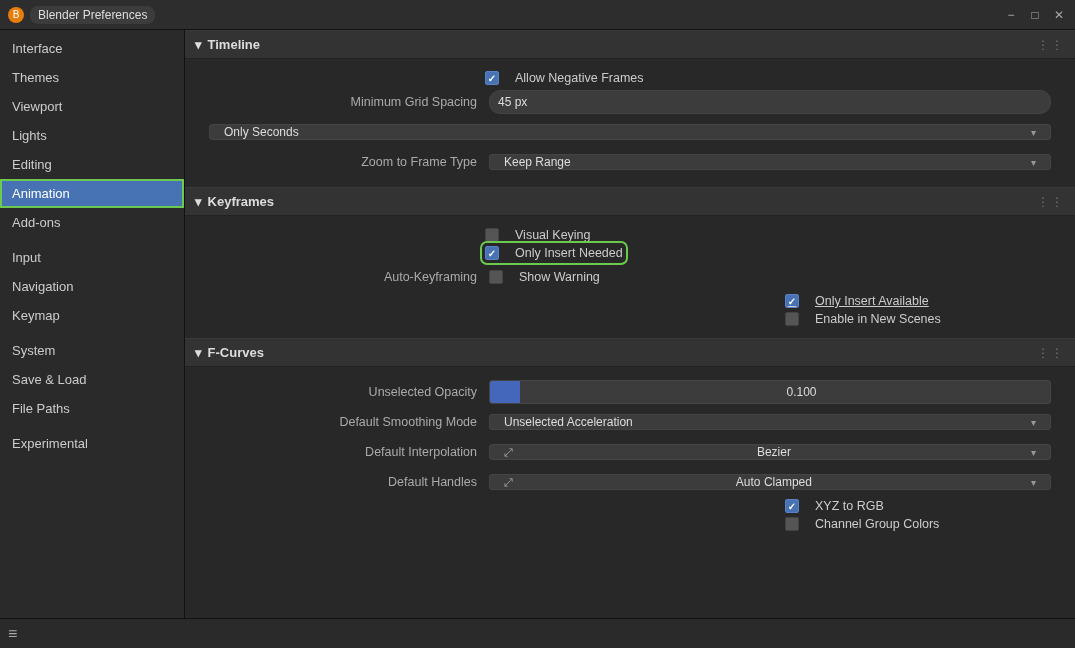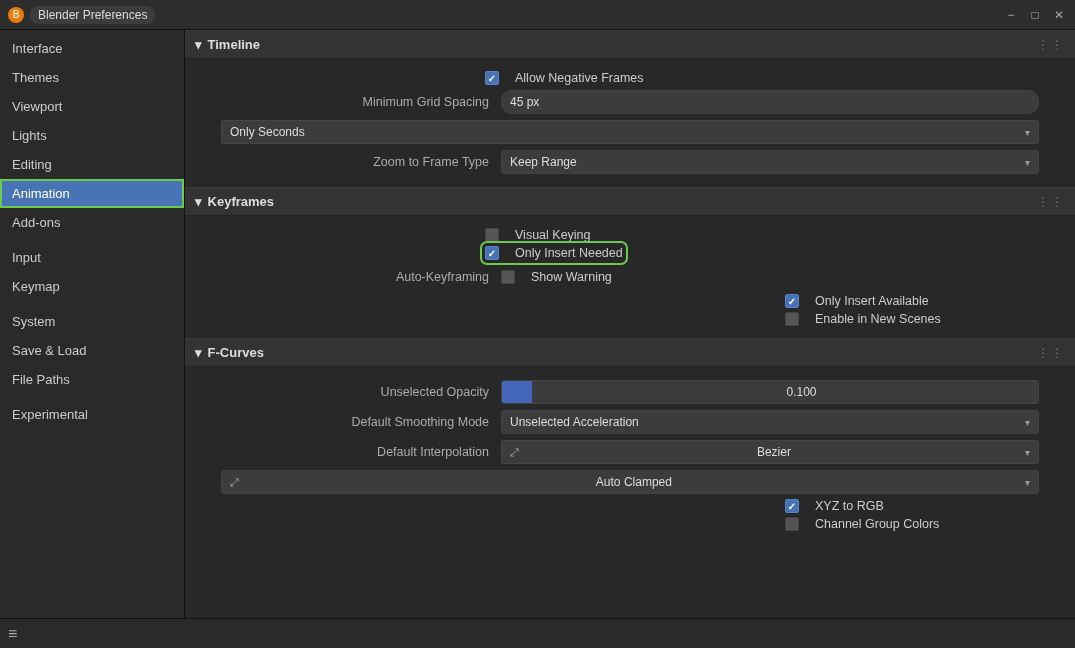--- a/index.html
+++ b/index.html
@@ -130,21 +130,21 @@
     }
     .section-content {
       padding: 8px 20px;
       background: #282828;
     }
 
     
     .form-row {
       display: flex;
       align-items: center;
-      margin: 4px 16px;
+      margin: 4px 4px;
       min-height: 26px;
     }
     .form-label {
       text-align: right;
       width: 280px;
       padding-right: 12px;
       color: #aaa;
       font-size: 12.5px;
       flex-shrink: 0;
     }
@@ -207,25 +207,25 @@
       width: 100%;
       display: flex;
       align-items: center;
     }
     .input-field-num {
       text-align: center;
     }
 
     
     .dropdown {
-      height: 24px;
+      height: 16px;
       background: #3c3c3c;
       border: 1px solid #444;
       border-radius: 3px;
-      padding: 0 8px;
+      padding: 0 14px;
       color: #ddd;
       font-size: 12px;
       width: 100%;
       display: flex;
       align-items: center;
       justify-content: space-between;
       cursor: pointer;
     }
     .dropdown-arrow {
       color: #999;
@@ -298,20 +298,21 @@
   <div class="sidebar">
     <div class="sidebar-item">Interface</div>
     <div class="sidebar-item">Themes</div>
     <div class="sidebar-item">Viewport</div>
     <div class="sidebar-item">Lights</div>
     <div class="sidebar-item">Editing</div>
     <div class="sidebar-item active">Animation</div>
     <div class="sidebar-item">Add-ons</div>
     <div class="sidebar-separator"></div>
     <div class="sidebar-item">Input</div>
+    <div class="sidebar-item">Navigation</div>
     <div class="sidebar-item">Keymap</div>
     <div class="sidebar-separator"></div>
     <div class="sidebar-item">System</div>
     <div class="sidebar-item">Save &amp; Load</div>
     <div class="sidebar-item">File Paths</div>
     <div class="sidebar-separator"></div>
     <div class="sidebar-item">Experimental</div>
   </div>
 
   <div class="content-area">
@@ -389,21 +390,21 @@
         <div class="form-row">
           <div class="form-label">Auto-Keyframing</div>
           <div class="form-control">
             <div class="checkbox-wrapper">
               <div class="cb"></div>
               <span class="cb-label">Show Warning</span>
             </div>
           </div>
         </div>
 
-        <div class="checkbox-row" style="padding-left: 580px;">
+        <div class="checkbox-row" style="padding-left: 580px; text-decoration: underline;">
           <div class="checkbox-wrapper">
             <div class="cb checked"></div>
             <span class="cb-label">Only Insert Available</span>
           </div>
         </div>
 
         <div class="checkbox-row" style="padding-left: 580px;">
           <div class="checkbox-wrapper">
             <div class="cb"></div>
             <span class="cb-label">Enable in New Scenes</span>
@@ -448,20 +449,21 @@
           <div class="form-control">
             <div class="dropdown">
               <span class="bezier-icon">⤢</span>
               <span>Bezier</span>
               <span class="dropdown-arrow">▾</span>
             </div>
           </div>
         </div>
 
         <div class="form-row">
+          <div class="form-label">Default Handles</div>
           <div class="form-control">
             <div class="dropdown">
               <span class="bezier-icon">⤢</span>
               <span>Auto Clamped</span>
               <span class="dropdown-arrow">▾</span>
             </div>
           </div>
         </div>
 
         <div class="checkbox-row" style="padding-left: 580px;">

